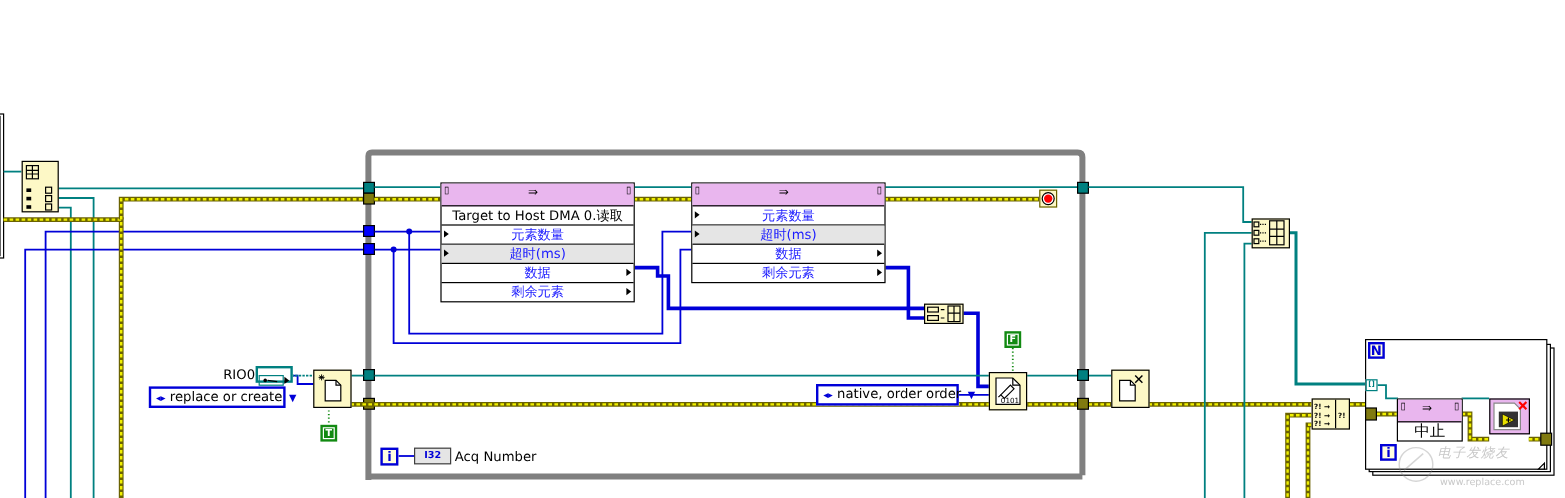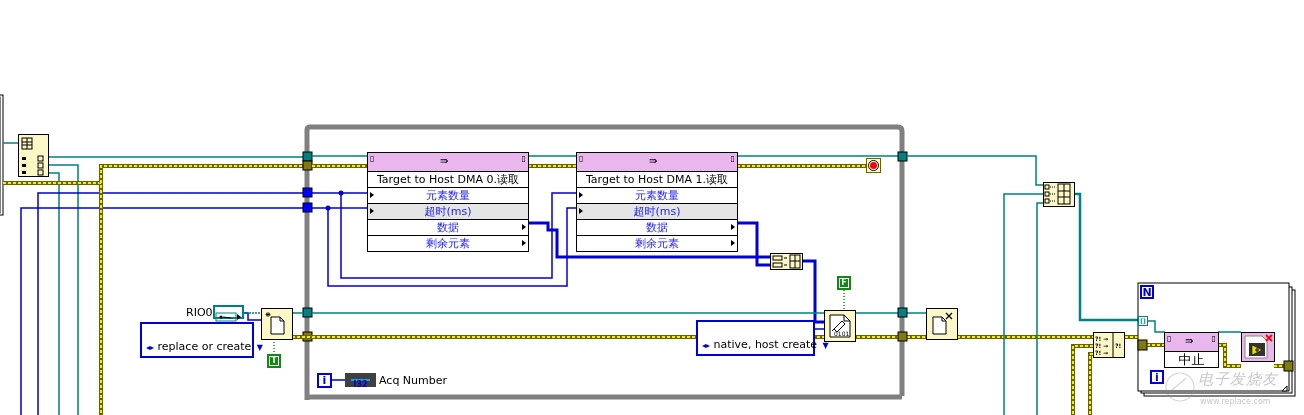--- a/index.html
+++ b/index.html
@@ -9,21 +9,21 @@
   .node { background:#fdf8c6; border:1px solid #000; }
   .prop { background:#fff; border:1px solid #000; font-size:11px; color:#000; }
   .prop .hdr { height:18px; background:#e9b6ee; border-bottom:1px solid #000; position:relative; }
   .prop .row { height:15px; line-height:15px; text-align:center; border-bottom:1px solid #000; position:relative; }
   .prop .row.in::before { content:""; position:absolute; left:2px; top:4px; border-left:4px solid #000; border-top:3px solid transparent; border-bottom:3px solid transparent; }
   .prop .row.out::after { content:""; position:absolute; right:2px; top:4px; border-left:4px solid #000; border-top:3px solid transparent; border-bottom:3px solid transparent; }
   .prop .row.title { color:#000; }
   .prop .row.blue { color:#1a1aff; }
   .prop .row.grey { background:#e5e5e5; }
   .prop .row:last-child { border-bottom:none; }
-  .enum { background:#fff; border:2px solid #0000d8; color:#000; font-size:11px; height:18px; line-height:14px; padding:16px 4px; white-space:nowrap;margin-left:16px; }
+  .enum { background:#fff; border:2px solid #0000d8; color:#000; font-size:11px; height:18px; line-height:14px; padding:0 4px; white-space:nowrap; }
   .enum .arr { color:#0000d8; font-size:8px; }
   .bool { border:2px solid #128a12; background:#fff; width:14px; height:14px; }
   .bool span { display:block; margin:1px; background:#128a12; color:#fff; font-size:8px; font-weight:bold; line-height:8px; text-align:center; height:8px; }
   .iter { border:2px solid #0000d8; background:#fffee0; color:#0000d8; font-weight:bold; font-size:11px; text-align:center; line-height:12px; }
   .label { font-size:11px; color:#000; white-space:nowrap; }
 </style>
 </head>
 <body>
 
 <svg id="wires" xmlns="http://www.w3.org/2000/svg">
@@ -173,21 +173,20 @@
   <div class="row blue out">数据</div>
   <div class="row blue out">剩余元素</div>
 </div>
 
 <div class="abs prop" style="left:576px;top:152px;width:162px;">
   <div class="hdr">
     <span style="position:absolute;left:2px;top:1px;font-size:8px;">▯</span>
     <span style="position:absolute;left:72px;top:2px;font-size:10px;">⇛</span>
     <span style="position:absolute;right:2px;top:1px;font-size:8px;">▯</span>
   </div>
-  <div class="row title">Target to Host DMA 1.读取</div>
   <div class="row blue in">元素数量</div>
   <div class="row blue grey in">超时(ms)</div>
   <div class="row blue out">数据</div>
   <div class="row blue out">剩余元素</div>
 </div>
 
 <div class="abs" style="left:866px;top:158px;width:15px;height:15px;background:#fdf8c6;border:1px solid #6b6300;">
   <div style="margin:1px;width:11px;height:11px;border-radius:50%;border:1px solid #000;background:#fff;box-sizing:border-box;position:relative;">
     <div style="position:absolute;left:1px;top:1px;width:7px;height:7px;border-radius:50%;background:#ff0000;"></div>
   </div>
@@ -232,36 +231,36 @@
 <div class="abs bool" style="left:267px;top:354px;">
     <span>T</span>
   </div>
 
 <div class="abs bool" style="left:837px;top:276px;">
     <span>F</span>
   </div>
 
 <div class="abs enum" style="left:680px;top:320px;width:119px;">
   <span class="arr">◂▸</span>
-  <span>native, host create</span>
+  <span>native, order order</span>
   <span class="arr" style="margin-left:2px;">▼</span>
 </div>
 
 <div class="abs node" style="left:824px;top:310px;width:32px;height:32px;">
   <svg width="30" height="30">
     <path d="M5 4 L19 4 L25 10 L25 26 L5 26 Z" fill="#fff" stroke="#000"></path>
       <path d="M19 4 L19 10 L25 10" fill="none" stroke="#000"></path>
     <path d="M9 18 L17 10 L20 13 L12 21 Z" fill="none" stroke="#000"></path>
       <line x1="9" y1="18" x2="7" y2="20" stroke="#000"></line>
     <text x="9" y="25" font-size="6" font-family="DejaVu Sans, sans-serif">0101</text>
   </svg>
 </div>
 
 <div class="abs iter" style="left:317px;top:373px;width:15px;height:15px;">i</div>
-<div class="abs" style="left:345px;top:373px;width:31px;height:14px;border:6px solid #404040;background:#0ea5e9;font-size:8px;font-weight:bold;color:#0000d8;line-height:12px;text-align:center;">
+<div class="abs" style="left:345px;top:373px;width:31px;height:14px;border:1px solid #404040;background:#e5e5e5;font-size:8px;font-weight:bold;color:#0000d8;line-height:12px;text-align:center;">
   <span>I32</span>
 </div>
 <div class="abs label" style="left:379px;top:374px;">Acq Number</div>
 
 <div class="abs node" style="left:926px;top:308px;width:32px;height:32px;">
   <svg width="30" height="30">
     <path d="M6 8 L15 8 L19 12 L19 25 L6 25 Z" fill="#fff" stroke="#000"></path>
       <path d="M15 8 L15 12 L19 12" fill="none" stroke="#000"></path>
     <path d="M19 4 L25 10 M25 4 L19 10" stroke="#000" stroke-width="1.2"></path>
   </svg>
@@ -311,14 +310,14 @@
     <rect x="7" y="10" width="16" height="13" fill="#333"></rect>
     <path d="M10 12 L20 17 L10 22 Z" fill="#e8e000" stroke="#000" stroke-width="0.5"></path>
     <line x1="13" y1="17" x2="17" y2="17" stroke="#000"></line>
       <line x1="15" y1="15" x2="15" y2="19" stroke="#000"></line>
     <path d="M24 2 L30 8 M30 2 L24 8" stroke="#ff0000" stroke-width="1.8"></path>
   </svg>
 </div>
 
 <div class="abs iter" style="left:1150px;top:370px;width:14px;height:14px;">i</div>
 
-<div class="abs" style="left:1198px;top:370px;font-size:15px;color:#c8c8c8;font-style:italic;letter-spacing:1px;">电子发烧友</div>
+<div class="abs" style="left:1198px;top:370px;font-size:11px;color:#c8c8c8;font-style:italic;letter-spacing:1px;">电子发烧友</div>
 <div class="abs" style="left:1200px;top:397px;font-size:8px;color:#c8c8c8;">www.replace.com</div>
 
 </body></html>

